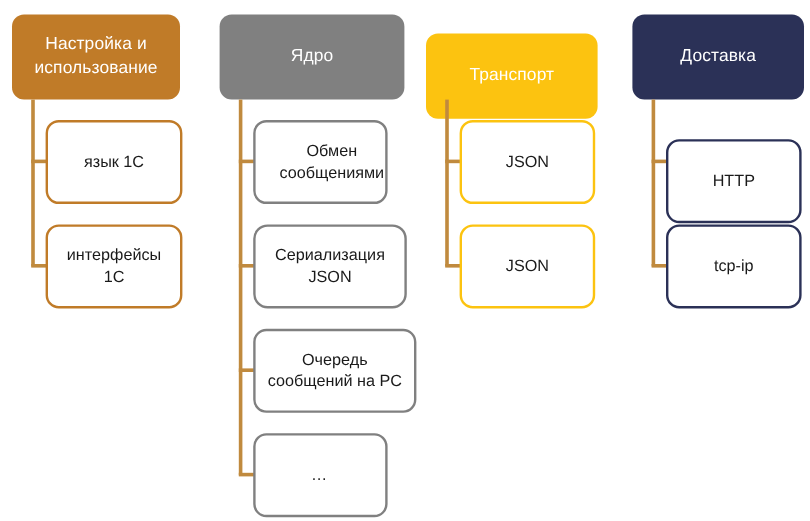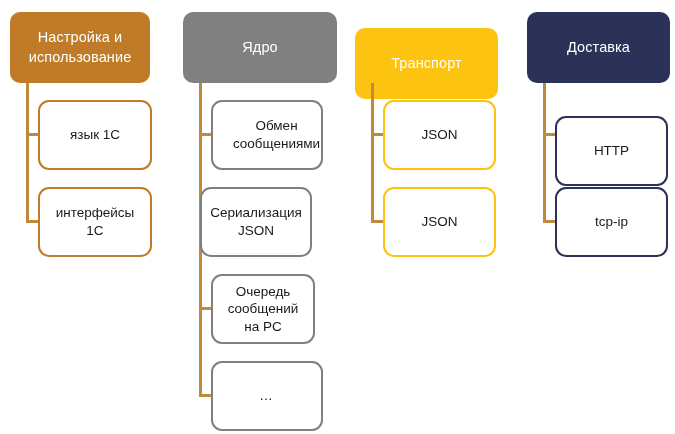--- a/index.html
+++ b/index.html
@@ -98,25 +98,25 @@
     <div class="stem" style="left:199px; top:83px; height:313px;"></div>
     <div class="branch" style="left:199px; top:133px; width:14px;"></div>
     <div class="branch" style="left:199px; top:220px; width:14px;"></div>
     <div class="branch" style="left:199px; top:307px; width:14px;"></div>
     <div class="branch" style="left:199px; top:394px; width:14px;"></div>
 
     <div class="child-box" style="left:211px; top:100px; width:112px; height:70px; border-color:#808080;padding-left:25px;">
       <span>Обмен сообщениями</span>
     </div>
 
-    <div class="child-box" style="left:200px; top:187px; width:112px; height:70px; border-color:#808080;">
+    <div class="child-box" style="left:211px; top:187px; width:128px; height:70px; border-color:#808080;border-radius:12px;">
       <span>Сериализация JSON</span>
     </div>
 
-    <div class="child-box" style="left:211px; top:274px; width:104px; height:70px; border-color:#808080;">
+    <div class="child-box" style="left:211px; top:274px; width:136px; height:70px; border-color:#808080;">
       <span>Очередь сообщений на РС</span>
     </div>
 
     <div class="child-box" style="left:211px; top:361px; width:112px; height:70px; border-color:#808080;">
       <span class="ellipsis-text">…</span>
     </div>
   </div>
 
   <div class="column">
 

